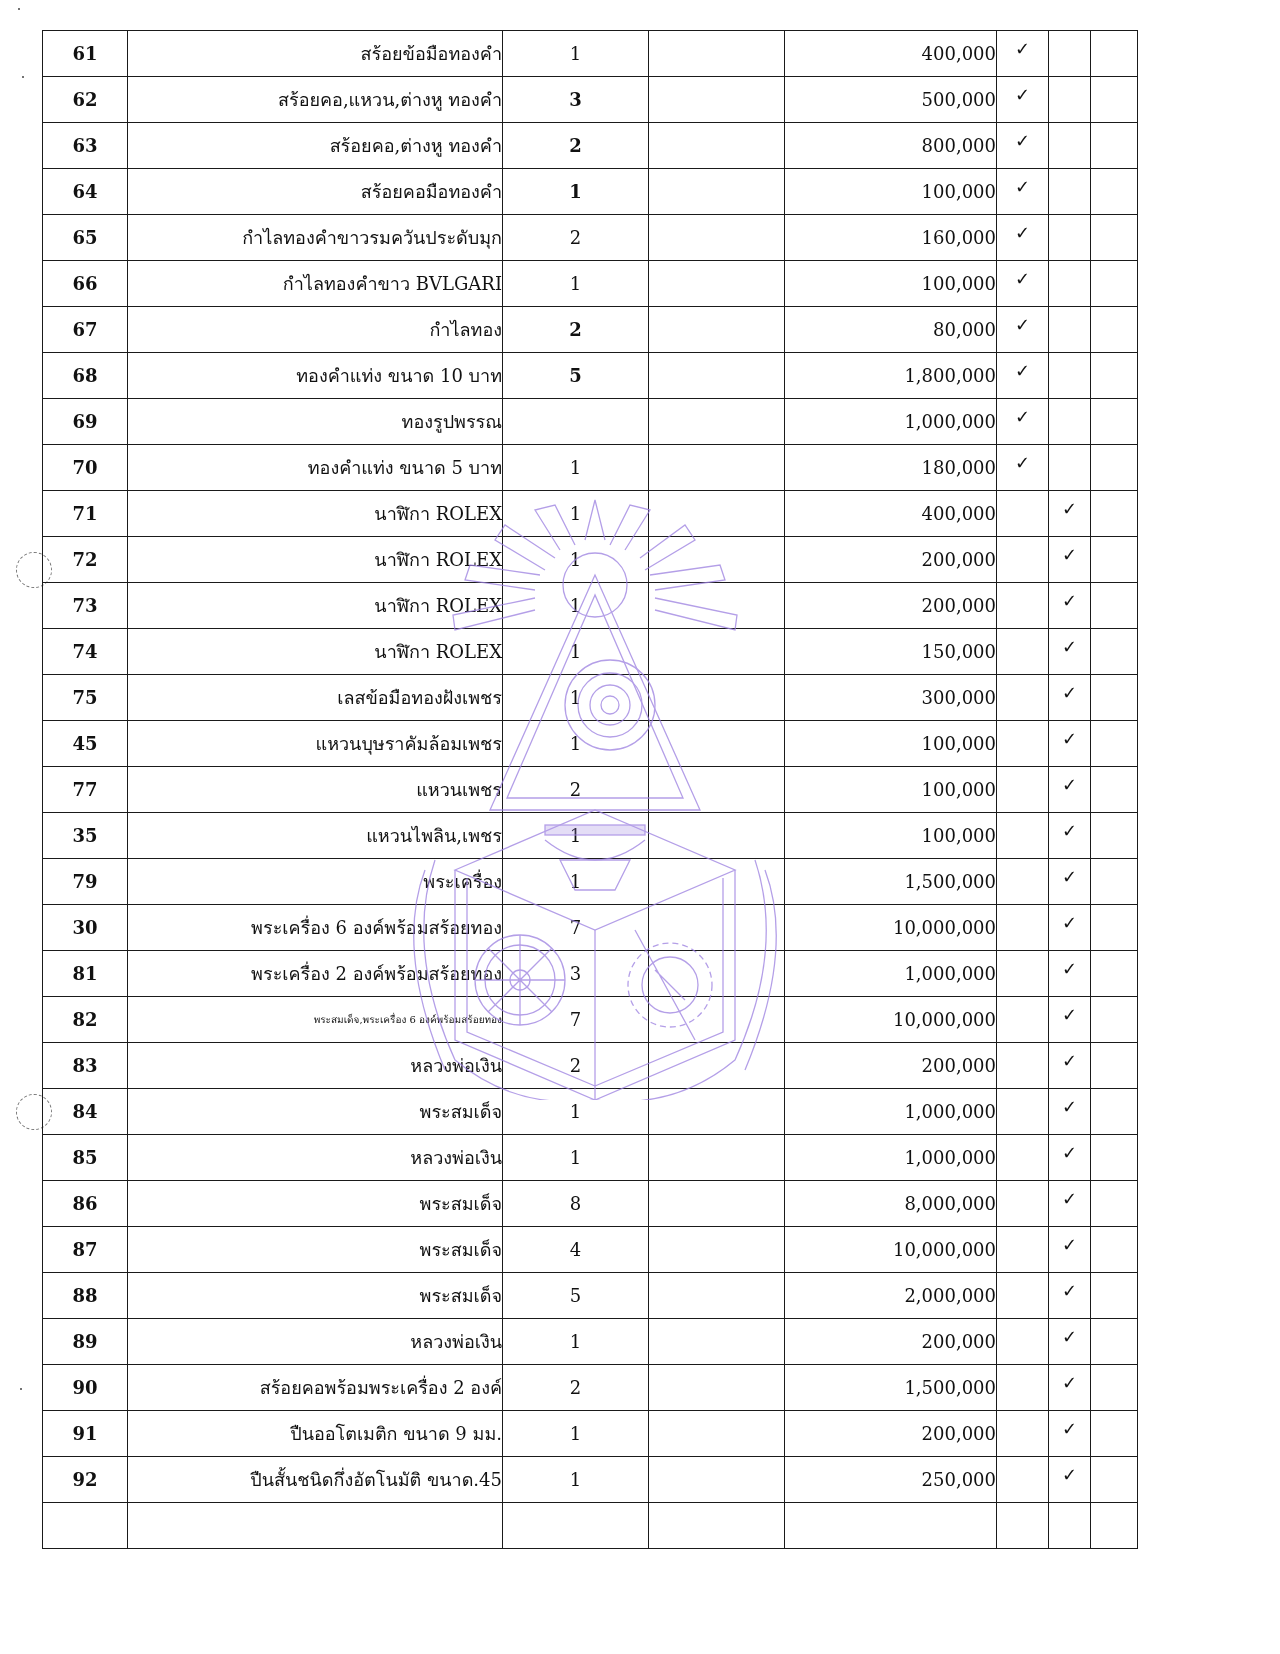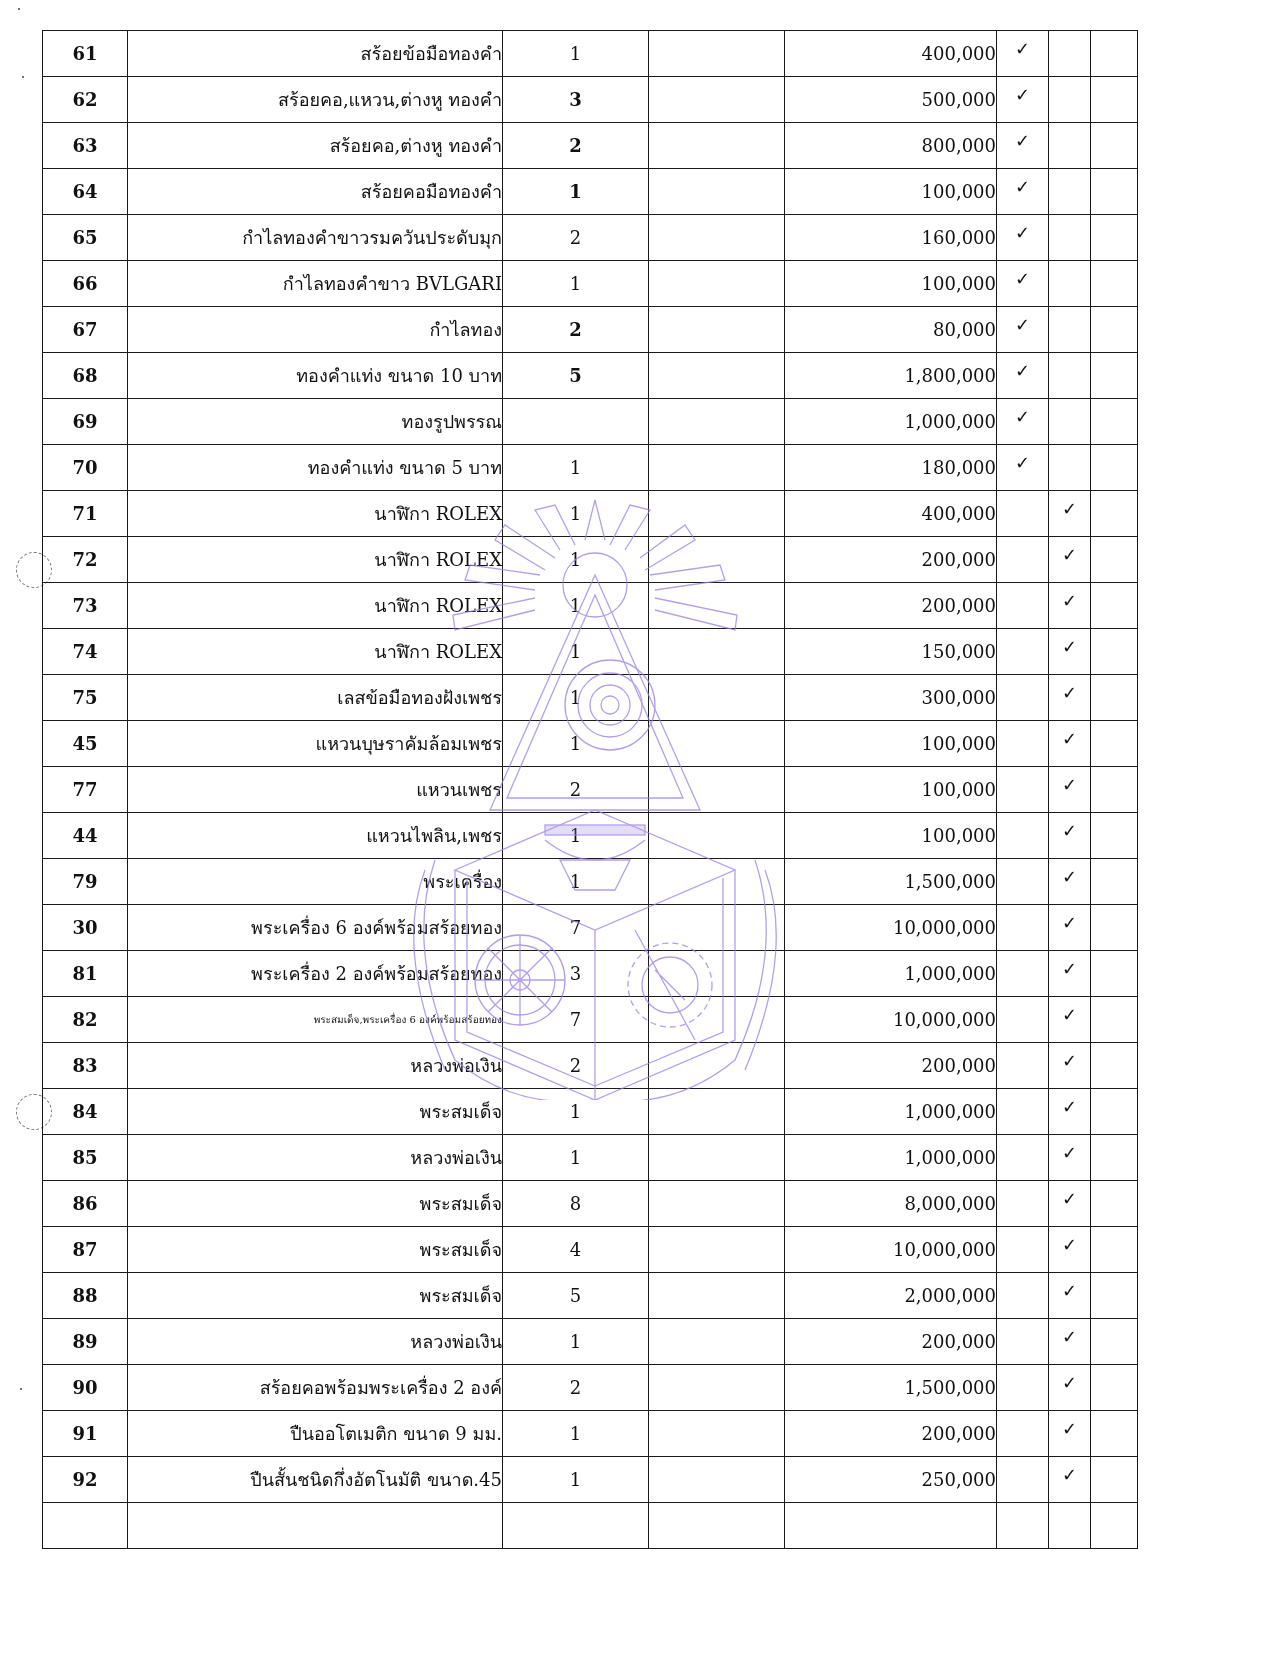--- a/index.html
+++ b/index.html
@@ -219,21 +219,21 @@
           <td class="c-no">77</td>
           <td class="c-desc">แหวนเพชร</td>
           <td class="c-qty">2</td>
           <td class="c-blank"></td>
           <td class="c-val">100,000</td>
           <td class="c-chk"><span class="tick"></span></td>
           <td class="c-chk2"><span class="tick">✓</span></td>
           <td class="c-last"></td>
         </tr>
         <tr>
-          <td class="c-no">44</td>
+          <td class="c-no">35</td>
           <td class="c-desc">แหวนไพลิน,เพชร</td>
           <td class="c-qty">1</td>
           <td class="c-blank"></td>
           <td class="c-val">100,000</td>
           <td class="c-chk"><span class="tick"></span></td>
           <td class="c-chk2"><span class="tick">✓</span></td>
           <td class="c-last"></td>
         </tr>
         <tr>
           <td class="c-no">79</td>

